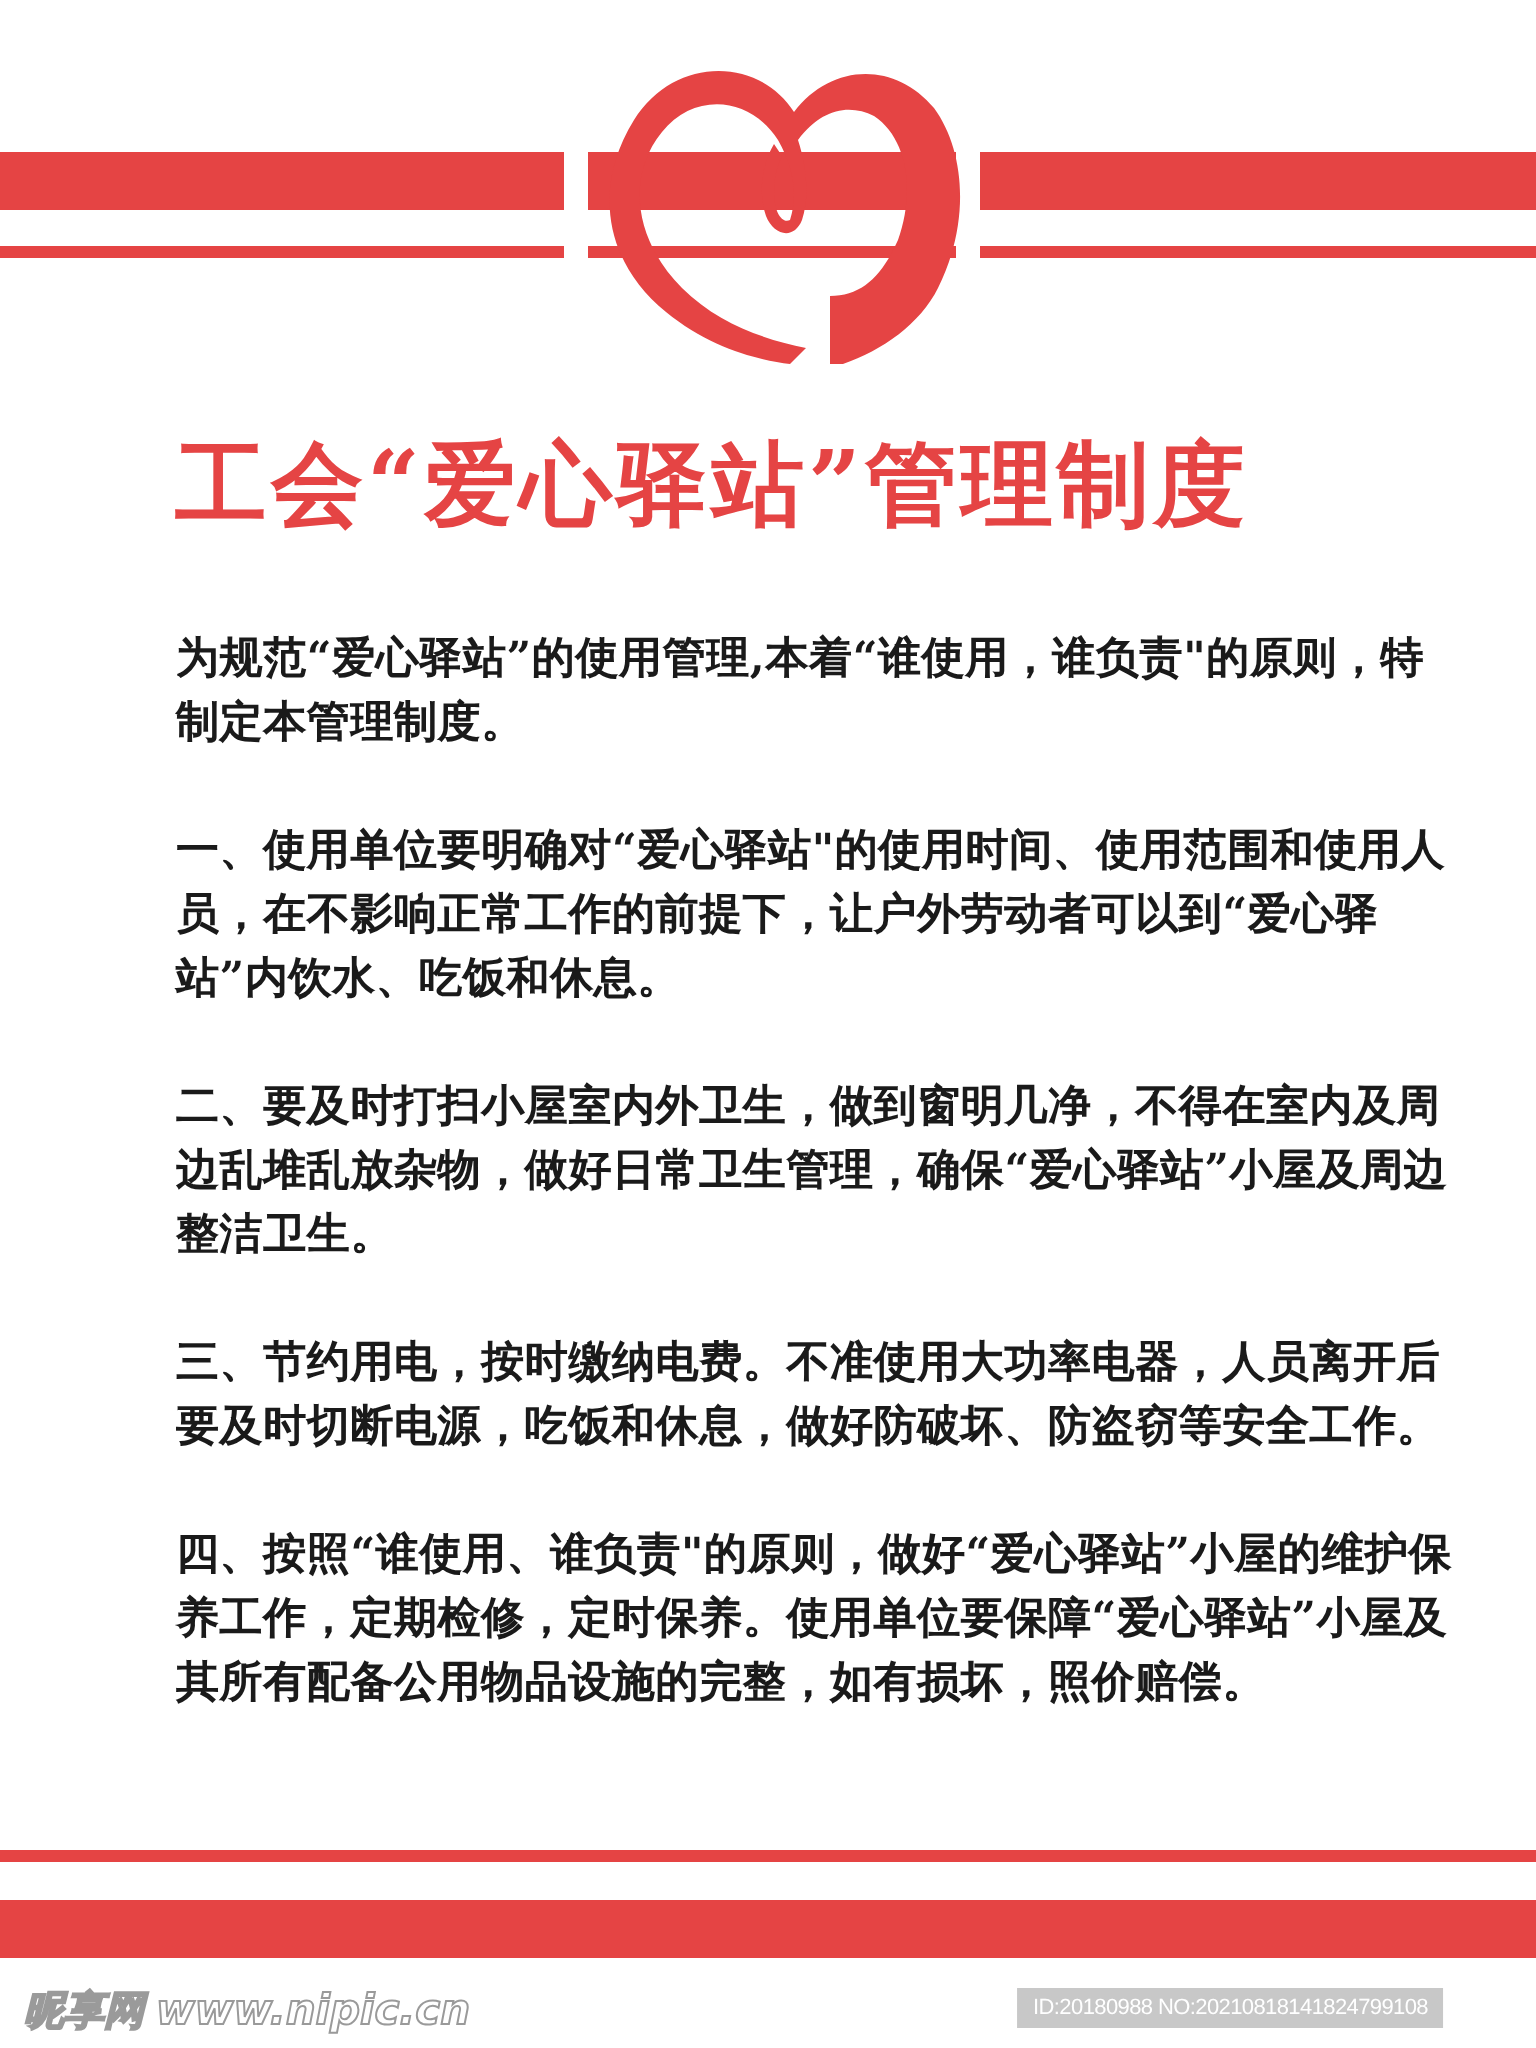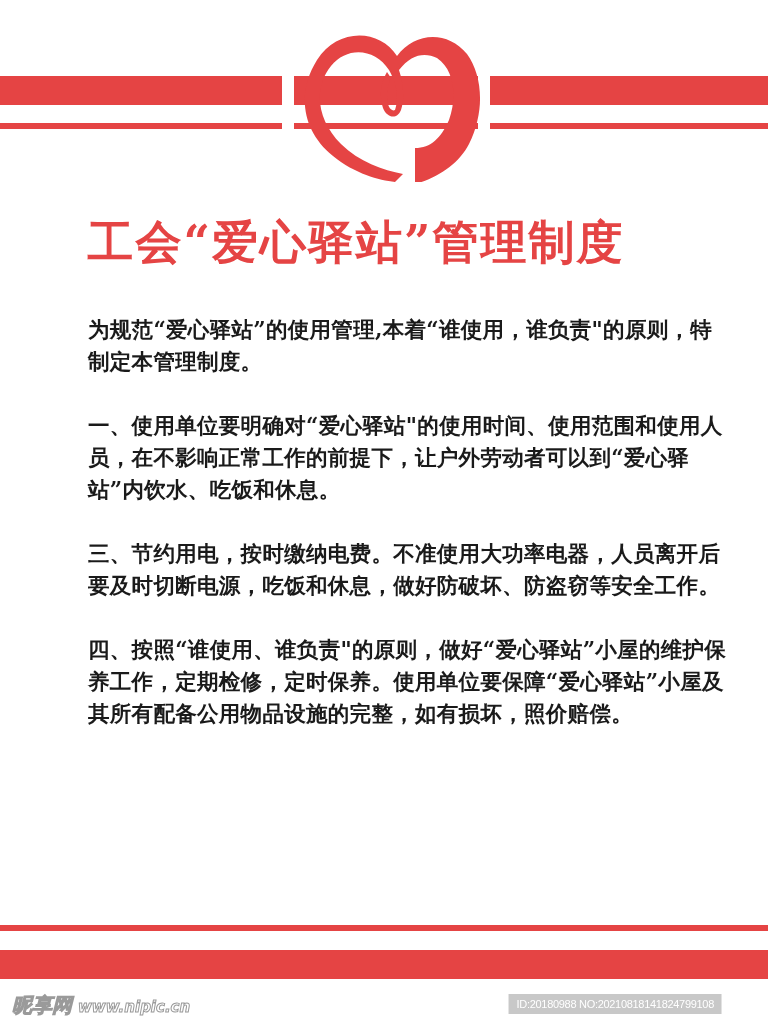--- a/index.html
+++ b/index.html
@@ -22,21 +22,21 @@
   .content { position: absolute; left: 88px; top: 314px; width: 640px; }
   .para {
     font-size: 21.5px; line-height: 32px; color: #1a1a1a; font-weight: bold;
     margin: 0 0 32px 0; letter-spacing: 0.3px;
   }
   .watermark-logo {
     position: absolute; left: 12px; top: 992px; font-size: 20px; color: #fff;
     -webkit-text-stroke: 1px #9a9a9a; font-style: italic; font-weight: bold;
     font-family: "DejaVu Sans", sans-serif;
   }
-  .watermark-logo .url { font-size: 15px; margin-left: 6px; }
+  .watermark-logo .url { font-size: 21px; margin-left: 6px; }
   .watermark-id {
     position: absolute; left: 722px; top: 994px; transform: translateX(-100%);
     background: #c8c8c8; color: #ffffff; font-size: 11px; padding: 4px 8px;
     font-family: "Liberation Sans", sans-serif; white-space: nowrap; letter-spacing: -0.3px;
   }
 </style>
 </head>
 <body>
 
 <div class="bar bar-top-thick"></div>
@@ -46,20 +46,21 @@
 
 <svg class="heart" viewBox="0 0 220 148">
   <path d="M122 22 C104 -6 62 -6 42 26 C22 58 26 96 58 122 C80 140 104 146 120 148 L128 140 C108 136 84 128 66 110 C42 86 38 54 56 32 C72 12 100 14 114 36 C122 50 124 64 120 76 C116 78 112 72 112 62 C112 54 114 48 116 44 L112 38 C106 48 104 62 108 74 C112 84 122 86 126 76 C130 64 128 48 124 36 C136 20 150 18 162 24 C180 36 182 64 174 86 C166 104 156 114 140 114 L140 150 C162 144 184 130 194 110 C210 78 208 42 192 20 C172 -4 140 -2 122 22 Z" fill="#e54444"></path>
 </svg>
 
 <div class="title">工会“爱心驿站”管理制度</div>
 
 <div class="content">
   <p class="para">为规范“爱心驿站”的使用管理,本着“谁使用，谁负责"的原则，特制定本管理制度。</p>
   <p class="para">一、使用单位要明确对“爱心驿站"的使用时间、使用范围和使用人员，在不影响正常工作的前提下，让户外劳动者可以到“爱心驿站”内饮水、吃饭和休息。</p>
+  <p class="para">二、要及时打扫小屋室内外卫生，做到窗明几净，不得在室内及周边乱堆乱放杂物，做好日常卫生管理，确保“爱心驿站”小屋及周边整洁卫生。</p>
   <p class="para">三、节约用电，按时缴纳电费。不准使用大功率电器，人员离开后要及时切断电源，吃饭和休息，做好防破坏、防盗窃等安全工作。</p>
   <p class="para">四、按照“谁使用、谁负责"的原则，做好“爱心驿站”小屋的维护保养工作，定期检修，定时保养。使用单位要保障“爱心驿站”小屋及其所有配备公用物品设施的完整，如有损坏，照价赔偿。</p>
 </div>
 
 <div class="bar bar-bot-thin"></div>
 <div class="bar bar-bot-thick"></div>
 
 <div class="watermark-logo">
   <span>昵享网</span><span class="url">www.nipic.cn</span>
 </div>

